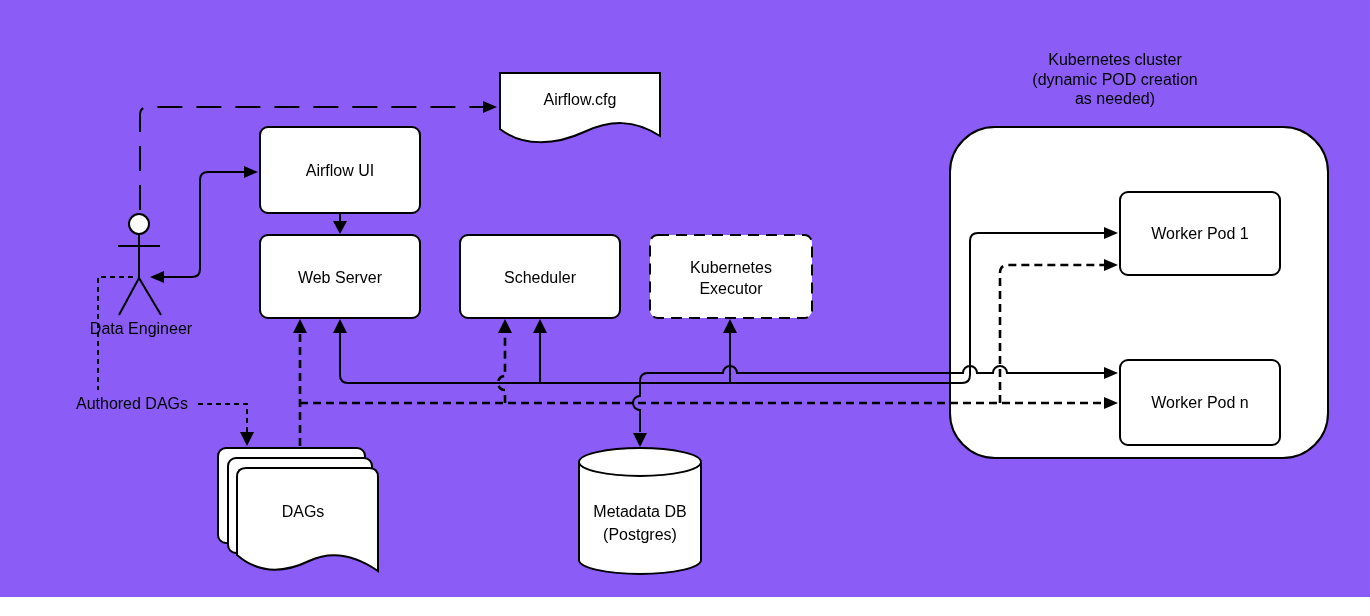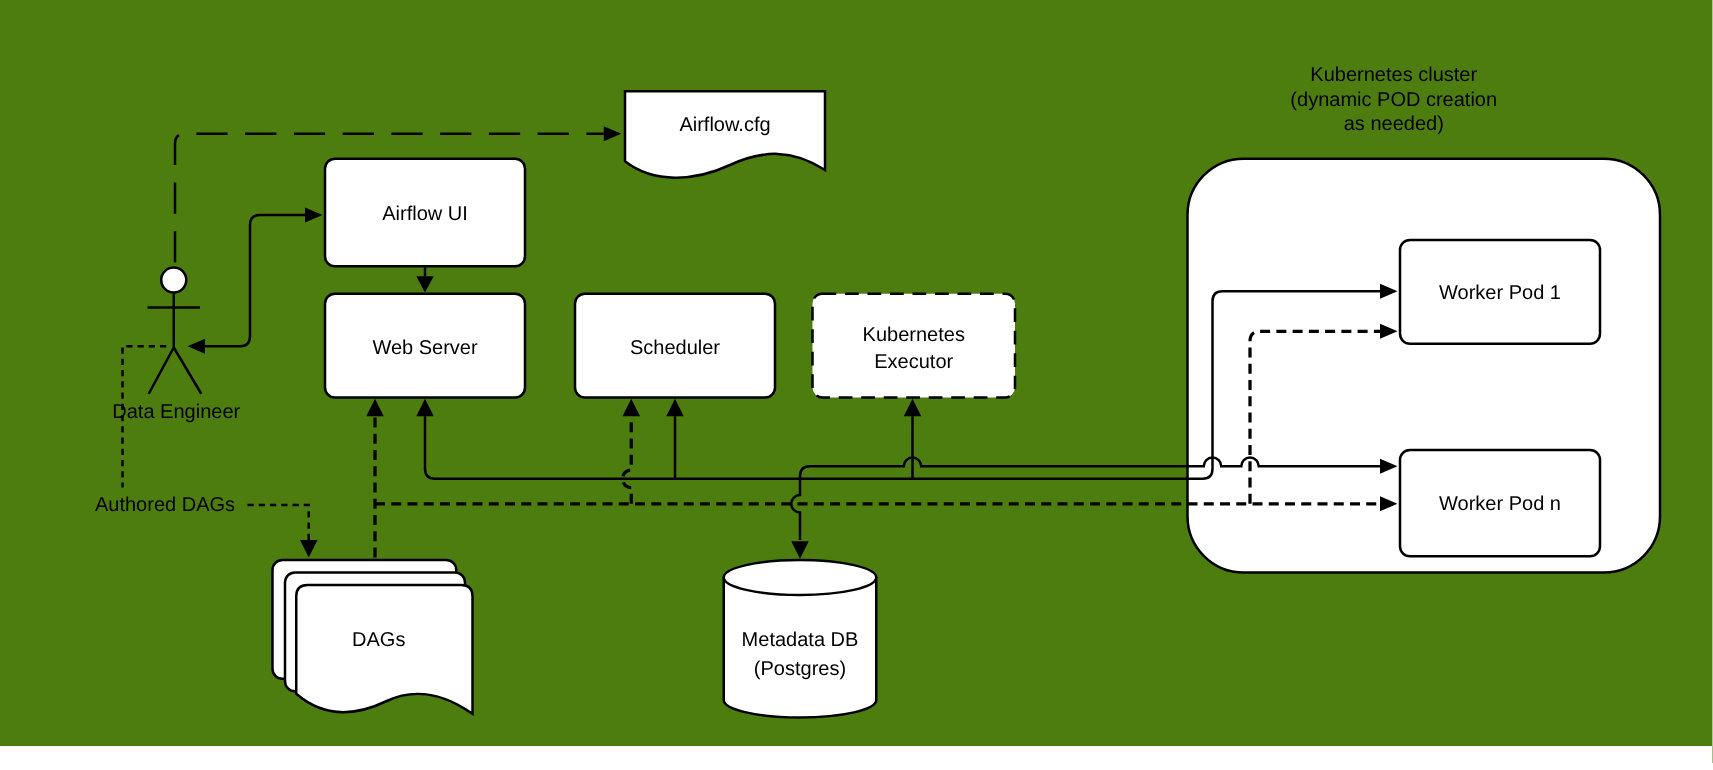--- a/index.html
+++ b/index.html
@@ -4,21 +4,21 @@
 <style>
   html, body {
     margin: 0;
     padding: 0;
     background: #ffffff;
   }
   .canvas {
     position: relative;
     width: 1370px;
     height: 597px;
-    background: #4d7c0f;
+    background: #8b5cf6;
     overflow: hidden;
   }
   svg { display: block; }
   .lbl {
     font-family: "Liberation Sans", "DejaVu Sans", sans-serif;
     font-size: 16px;
     fill: #000000;
   }
   .node {
     fill: #ffffff;

